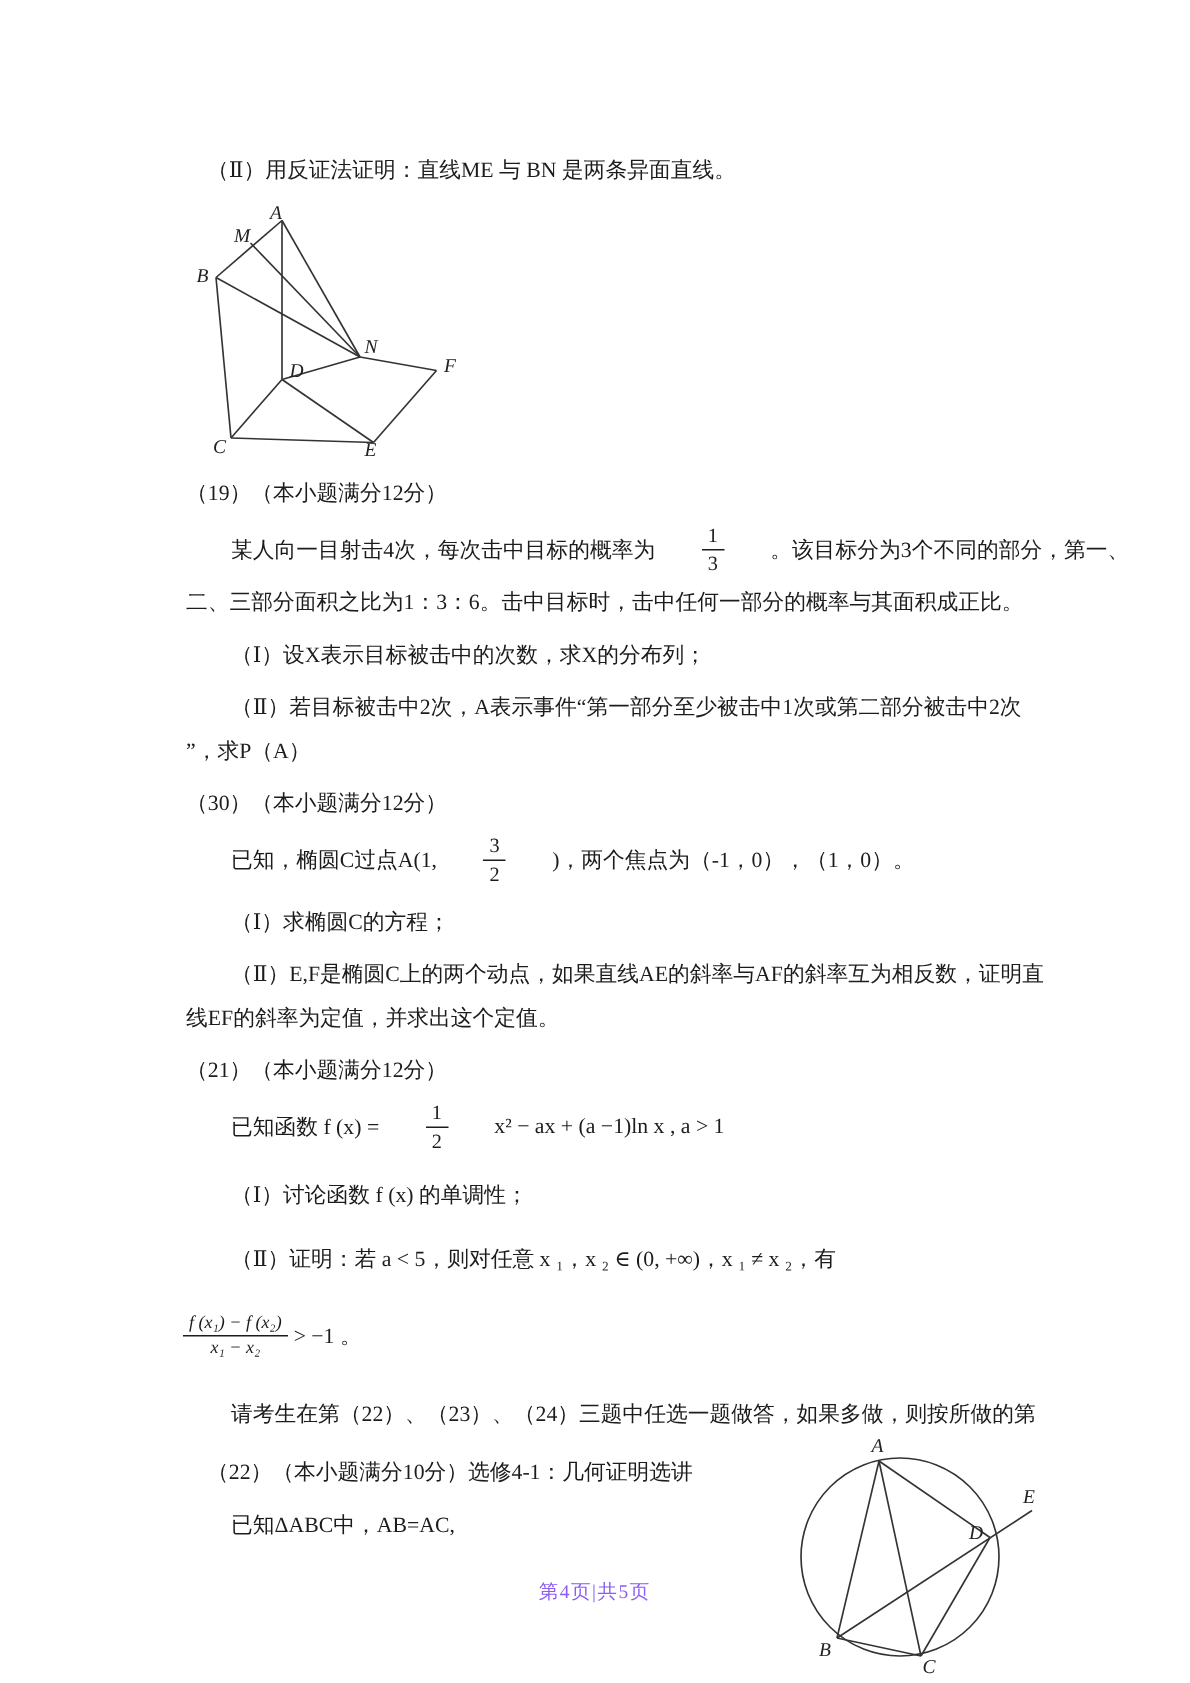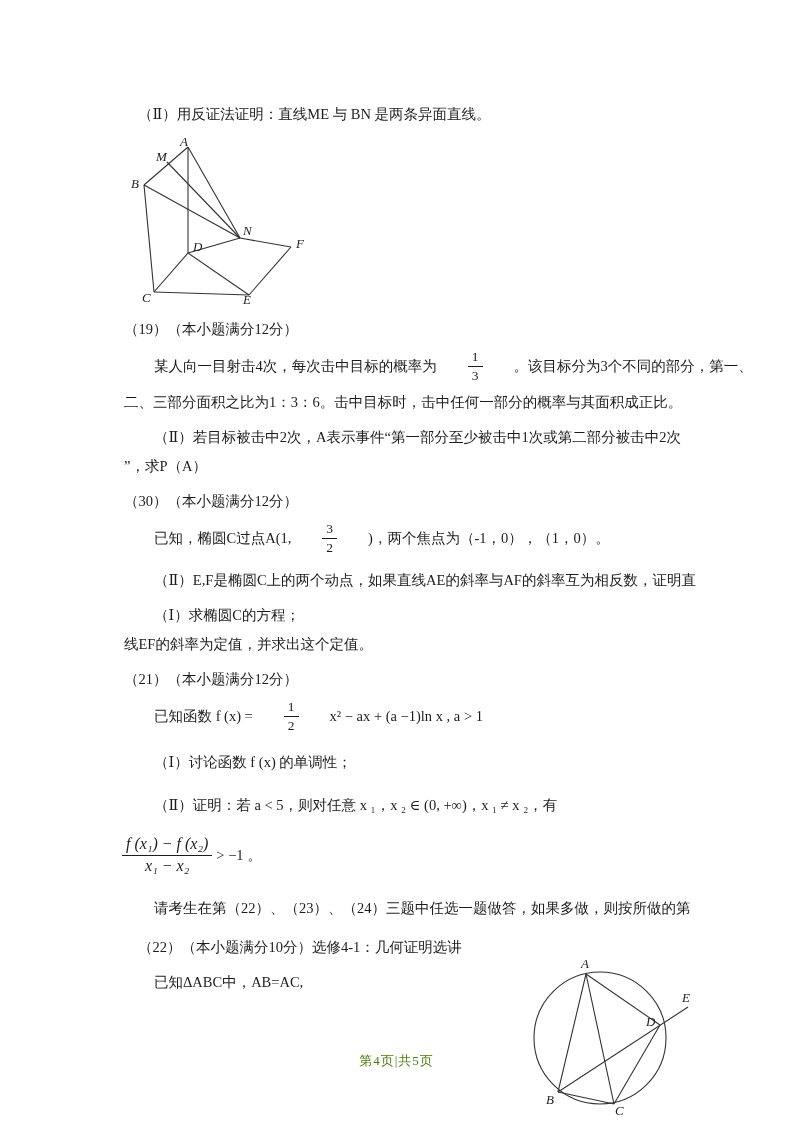--- a/index.html
+++ b/index.html
@@ -32,35 +32,35 @@
   .frac {
     display:inline-block;
     text-align:center;
     vertical-align:middle;
     line-height:1.15;
     font-size:13.5px;
     margin:0 4px;
   }
   .frac .num { display:block; border-bottom:1px solid #1c1c1c; padding:0 4px 1px; }
   .frac .den { display:block; padding:1px 4px 0; }
-  .frac.big { font-size:16px; font-style:italic; }
+  .frac.big { font-size:12px; font-style:italic; }
   .mathline {
     display:flex; align-items:center;
     height:50px; margin-left:-6px;
     white-space:nowrap;
   }
   .bold { font-weight:normal;text-align:right; }
   .fig { display:block; }
   .fig text { font-style:italic; font-family:"Liberation Serif","DejaVu Serif",serif; font-size:13px; fill:#222; }
   .fig line, .fig circle, .fig polyline { stroke:#333; stroke-width:1.1; fill:none; }
   .fig1-wrap { margin:6px 0 10px 6px; }
   .fig2-wrap { position:absolute; left:518px; top:956px; }
   .footer {
     position:absolute; left:0; top:1052px; width:793px;
-    text-align:center; font-size:13px; color:#4d7c0f;
+    text-align:center; font-size:13px; color:#8b5cf6;
     letter-spacing:1px;
   }
   .sect { margin-top:5px; }
   .gap6 { margin-top:6px; }
   .gap10 { margin-top:10px; }
   .gap14 { margin-top:14px; }
 </style>
 </head>
 <body>
 
@@ -111,36 +111,37 @@
       <div class="line">（19）（本小题满分12分）</div>
       <div class="fline indent">
         <span>某人向一目射击4次，每次击中目标的概率为</span>
         <span class="frac">
           <span class="num">1</span>
           <span class="den">3</span>
         </span>
         <span>。该目标分为3个不同的部分，第一、</span>
       </div>
       <div class="line">二、三部分面积之比为1：3：6。击中目标时，击中任何一部分的概率与其面积成正比。</div>
+      <div class="line indent gap6">（Ⅰ）设X表示目标被击中的次数，求X的分布列；</div>
       <div class="line indent gap6">（Ⅱ）若目标被击中2次，A表示事件“第一部分至少被击中1次或第二部分被击中2次</div>
       <div class="line">”，求P（A）</div>
     </div>
 
     <div class="sect gap6">
       <div class="line">（30）（本小题满分12分）</div>
       <div class="fline indent">
         <span>已知，椭圆C过点A(1,</span>
         <span class="frac">
           <span class="num">3</span>
           <span class="den">2</span>
         </span>
         <span>)，两个焦点为（-1，0），（1，0）。</span>
       </div>
+      <div class="line indent gap6">（Ⅰ）求椭圆C的方程；</div>
       <div class="line indent gap6">（Ⅱ）E,F是椭圆C上的两个动点，如果直线AE的斜率与AF的斜率互为相反数，证明直</div>
-      <div class="line indent gap6">（Ⅰ）求椭圆C的方程；</div>
       <div class="line">线EF的斜率为定值，并求出这个定值。</div>
     </div>
 
     <div class="sect gap6">
       <div class="line">（21）（本小题满分12分）</div>
       <div class="fline indent">
         <span>已知函数 f (x) =</span>
         <span class="frac">
           <span class="num">1</span>
           <span class="den">2</span>

